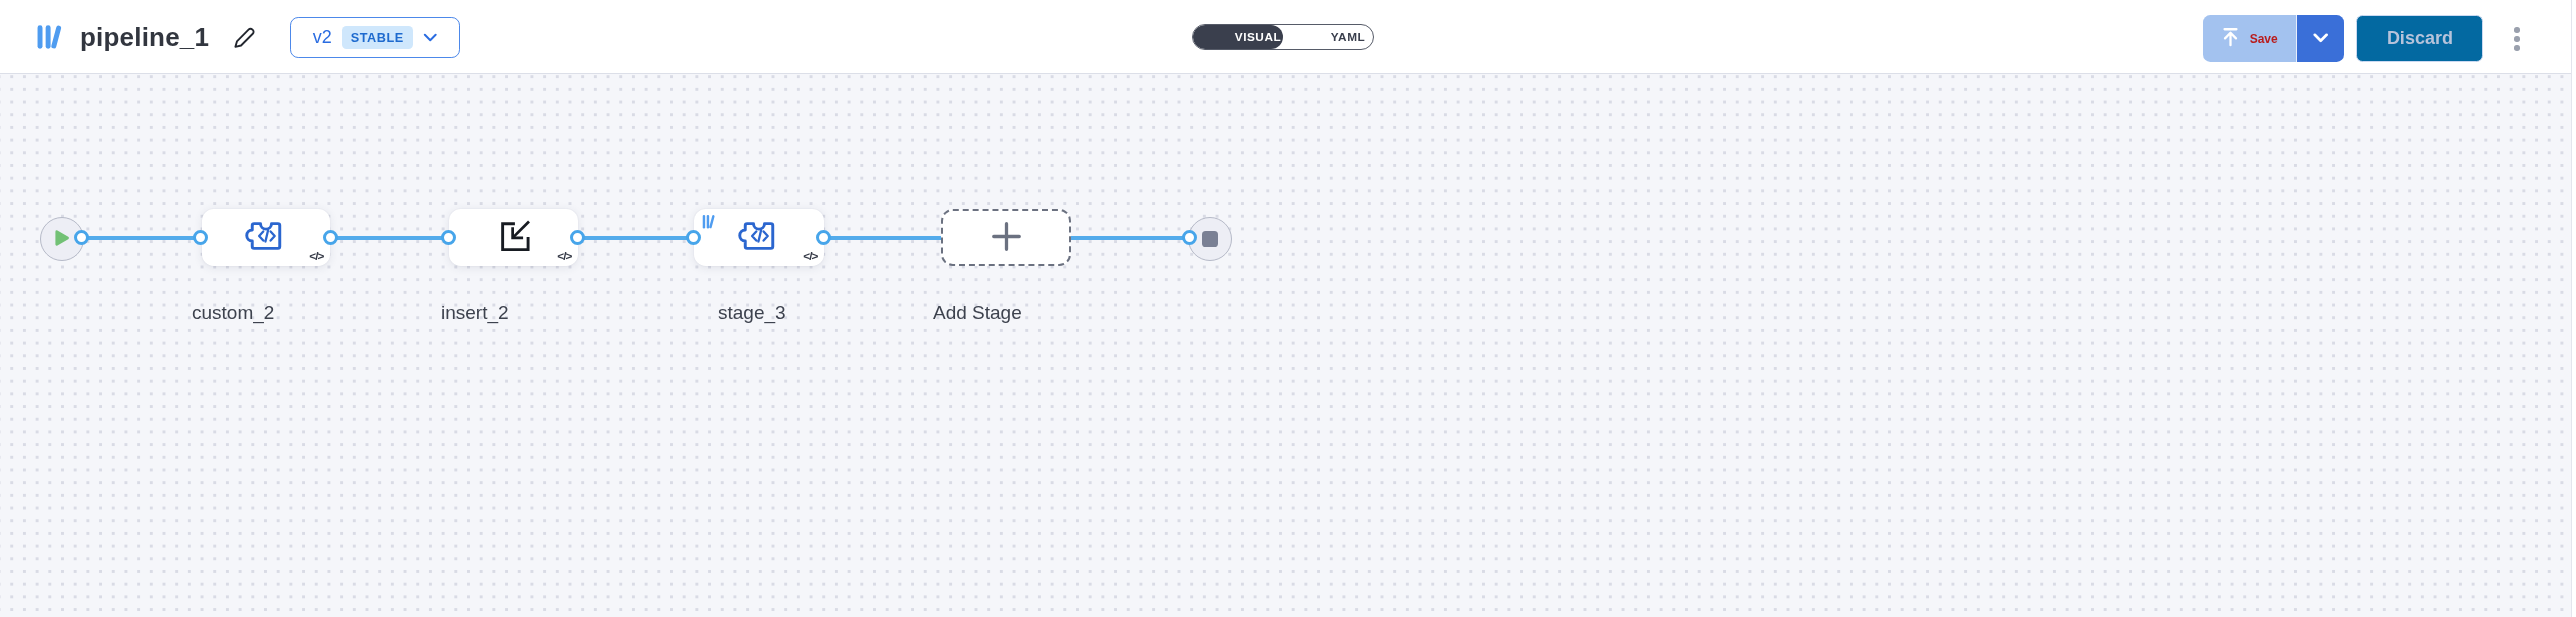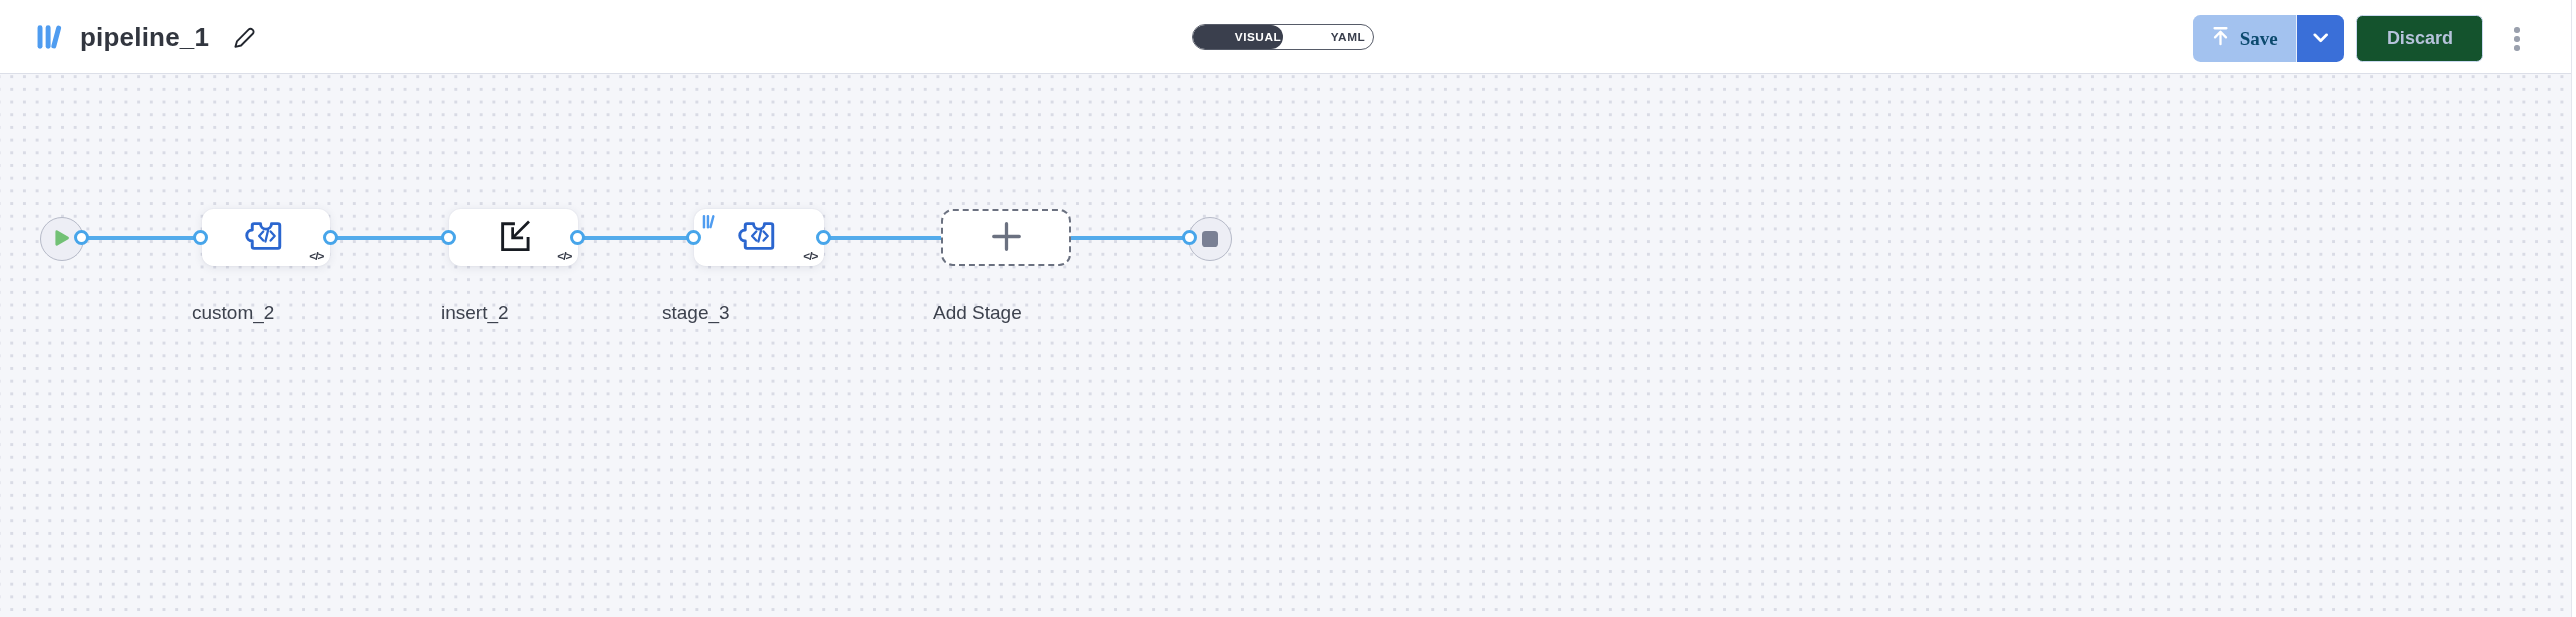--- a/index.html
+++ b/index.html
@@ -32,25 +32,25 @@
                  display:flex; overflow:hidden; }
   .mode-btn { flex:1; border:none; background:transparent; font-family:inherit;
               font-size:11.8px; font-weight:700; letter-spacing:0.5px; color:#3a3f4d;
               cursor:pointer;padding-left:40px; }
   .mode-btn.selected { background:#3a3f4d; color:#ffffff; border-radius:13.6px; }
 
   .header-actions { position:absolute; right:44px; top:15.4px; height:47px;
                     display:flex; align-items:center; }
   .save-split { display:flex; height:47px; border-radius:7.3px; overflow:hidden; }
   .save-main { display:flex; align-items:center; gap:9px; padding:0 18px 0 16.3px;
-               background:#a3c2ef; color:#0c4a6e; border:none; font-family:Liberation Serif, serif;
-               font-size:19px; font-weight:700; cursor:default; }
+               background:#a3c2ef; color:#b91c1c; border:none; font-family:Liberation Sans, sans-serif;
+               font-size:12px; font-weight:700; cursor:default; }
   .save-caret { width:48px; background:#3a6fd8; border:none; border-left:0.9px solid #e8eefb;
                 display:flex; align-items:center; justify-content:center; cursor:pointer; }
-  .discard-btn { margin-left:12.7px; width:127px; height:47px; background:#14532d;
+  .discard-btn { margin-left:12.7px; width:127px; height:47px; background:#0369a1;
                  border:1.4px solid #cbd9f1; border-radius:6.4px; color:#b6c3db;
                  font-family:inherit; font-size:18px; font-weight:700; cursor:default; }
   .kebab-btn { margin-left:23.6px; width:20px; height:36px; background:none; border:none;
                display:flex; flex-direction:column; align-items:center; justify-content:center;
                gap:3.6px; cursor:pointer; }
   .kebab-btn span { width:5.4px; height:5.4px; border-radius:50%; background:#9aa0ad; }
 
   
   .canvas { position:absolute; left:0; top:74px; width:2571px; height:544px;
             background-color:#f5f6fa;
@@ -100,20 +100,29 @@
     <h1 class="page-title">pipeline_1</h1>
 
     <button class="edit-btn">
       <span>
         <svg width="27" height="29" viewBox="0 0 30 32">
           <path d="M6 27.5 L7.7 21.5 L20.6 8.3 a3 3 0 0 1 4.3 0 l0.4 0.4 a3 3 0 0 1 0 4.3 L12.3 26 L6 27.5 Z" fill="none" stroke="#22262e" stroke-width="2.1" stroke-linejoin="round"></path>
         </svg>
       </span>
     </button>
 
+    <button class="version-pill">
+      <span class="version-label">v2</span>
+      <span class="version-badge">STABLE</span>
+      <span>
+        <svg width="14.5" height="9" viewBox="0 0 16 10">
+          <path d="M2 2 L8 8 L14 2" fill="none" stroke="#2a6ce1" stroke-width="2.2" stroke-linecap="round" stroke-linejoin="round"></path>
+        </svg>
+      </span>
+    </button>
 
     <div class="mode-toggle">
       <button class="mode-btn selected">VISUAL</button>
       <button class="mode-btn">YAML</button>
     </div>
 
     <div class="header-actions">
       <div class="save-split">
         <button class="save-main">
           <span>
@@ -213,18 +222,18 @@
     <div class="port" style="left:193px;"></div>
     <div class="port" style="left:323px;"></div>
     <div class="port" style="left:441px;"></div>
     <div class="port" style="left:570px;"></div>
     <div class="port" style="left:686px;"></div>
     <div class="port" style="left:816px;"></div>
     <div class="port" style="left:1182px;"></div>
 
     <div class="node-label" style="left:192px;">custom_2</div>
     <div class="node-label" style="left:441px;">insert_2</div>
-    <div class="node-label" style="left:662px;">stage_3</div>
+    <div class="node-label" style="left:718px;">stage_3</div>
     <div class="node-label" style="left:933px;">Add Stage</div>
 
   </div>
 </div>
 
 
 </body></html>

